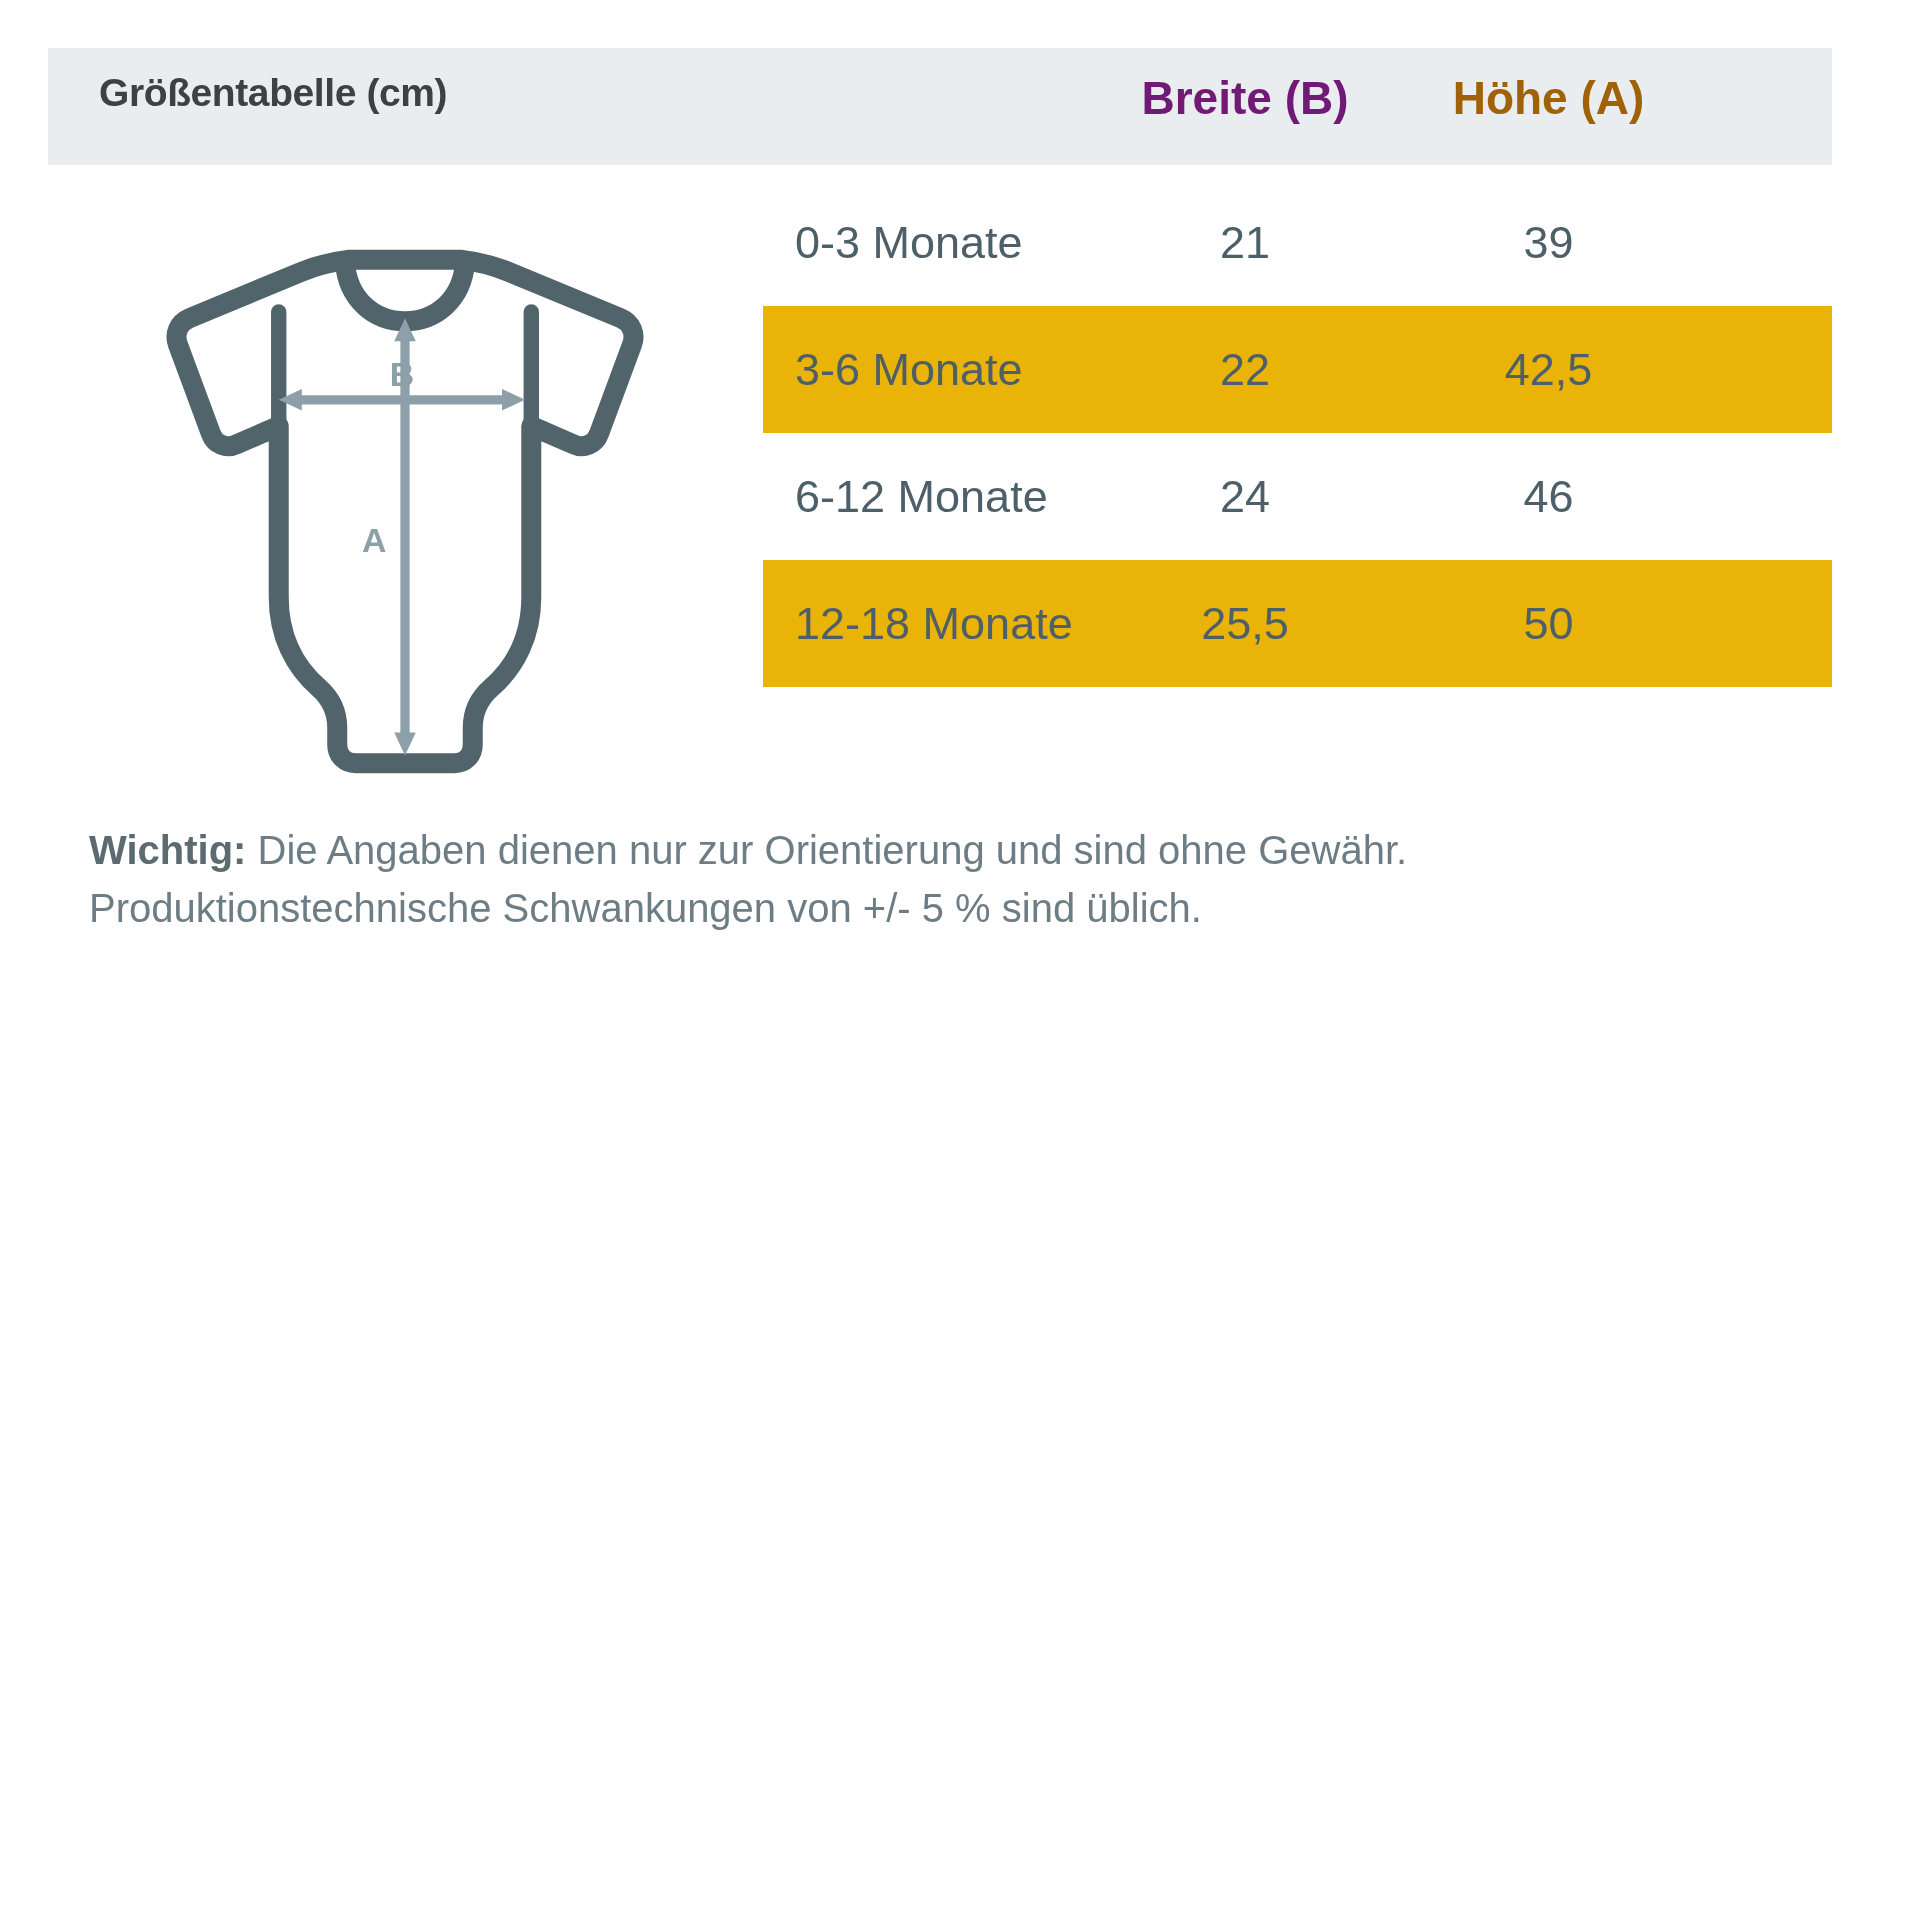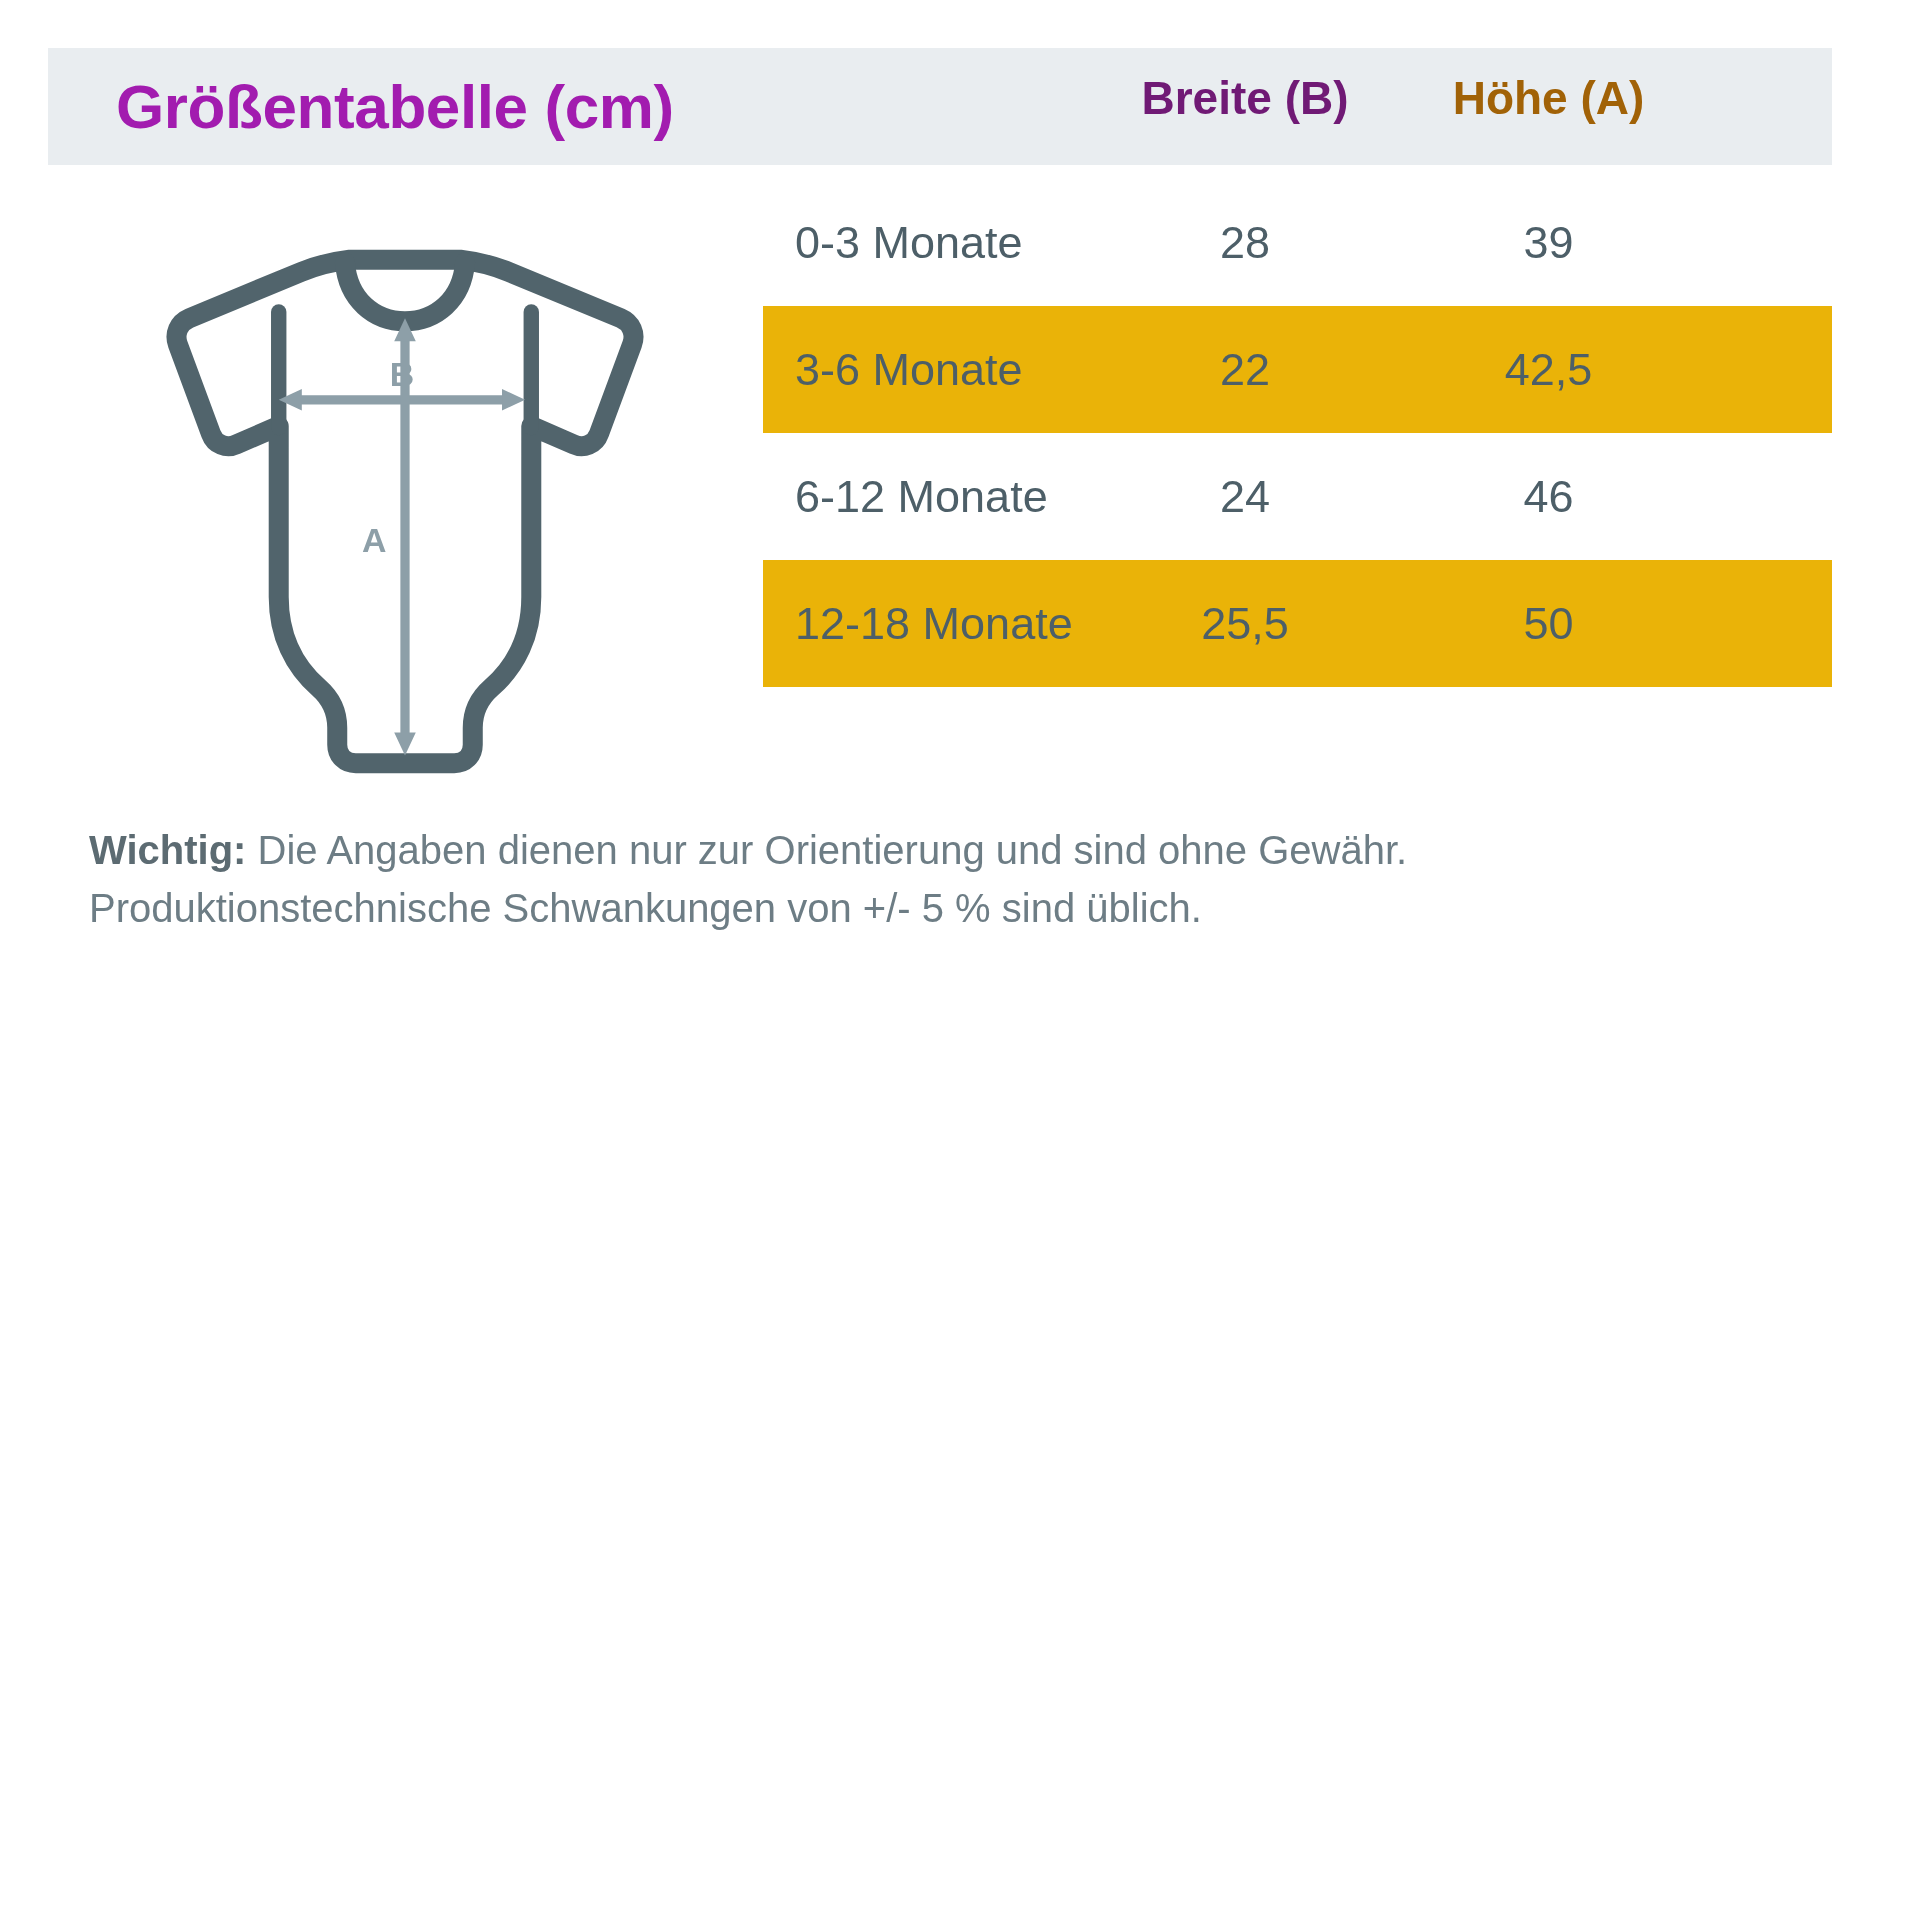--- a/index.html
+++ b/index.html
@@ -31,26 +31,25 @@
     top: 48px;
     width: 1784px;
     height: 117px;
     background: #e9edf0;
     box-sizing: border-box;
   }
   .header-title {
     position: absolute;
     left: 99px;
     top: 71px;
-    font-size: 62px;
-    font-weight: bold;
-    color: #a21caf;
+    font-size: 39px;
+    font-weight: bold;
+    color: #404040;
     letter-spacing: -0.4px;
     white-space: nowrap;
-    margin-left: 17px;
   }
   .header-col-b {
     position: absolute;
     left: 1110px;
     top: 71px;
     width: 270px;
     text-align: center;
     font-size: 46px;
     font-weight: bold;
     color: #701a75;
@@ -147,21 +146,21 @@
 <div class="page">
 
   <div class="header-band"></div>
   <div class="header-title">Größentabelle (cm)</div>
   <div class="header-col-b">Breite (B)</div>
   <div class="header-col-a">Höhe (A)</div>
 
   <div class="rows">
     <div class="row">
       <span class="label">0-3 Monate</span>
-      <span class="val-b">28</span>
+      <span class="val-b">21</span>
       <span class="val-a">39</span>
     </div>
     <div class="row alt">
       <span class="label">3-6 Monate</span>
       <span class="val-b">22</span>
       <span class="val-a">42,5</span>
     </div>
     <div class="row">
       <span class="label">6-12 Monate</span>
       <span class="val-b">24</span>

